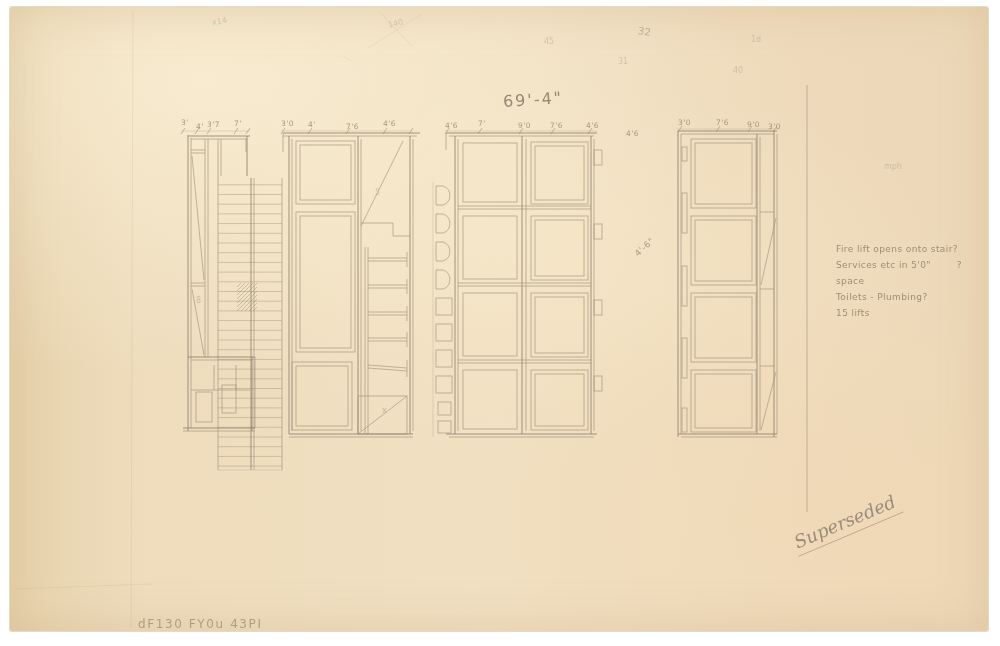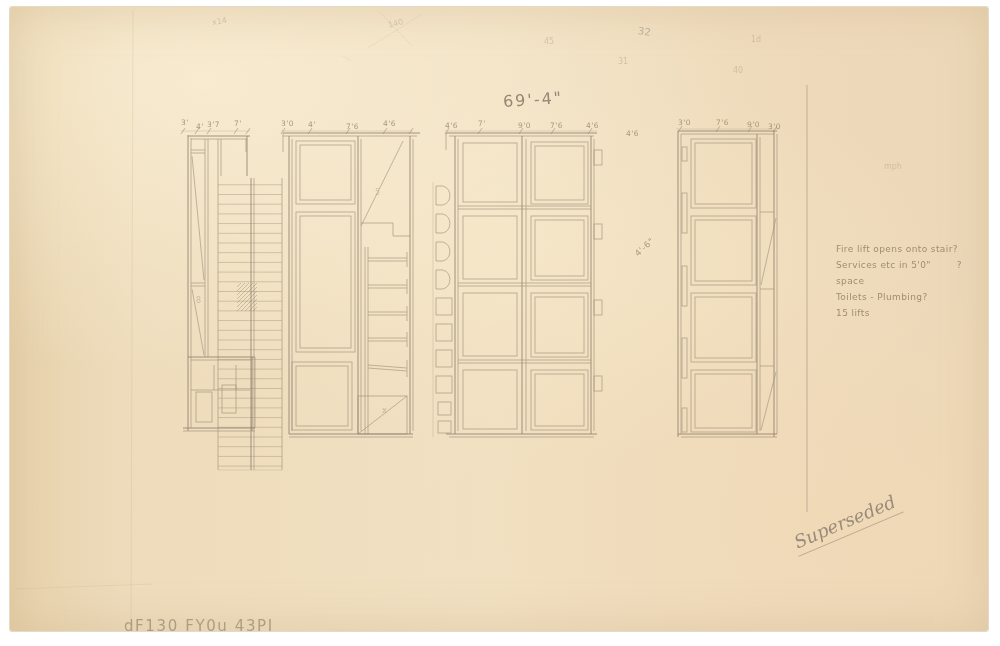--- a/index.html
+++ b/index.html
@@ -22,21 +22,21 @@
   .hand{position:absolute;color:#94846c;letter-spacing:.5px;}
   .title-dim{font-size:16px;letter-spacing:2px;transform:rotate(-4deg);color:#8b7d6a;opacity:.9;}
   .dim{position:absolute;font-size:7.5px;color:#93846e;opacity:.8;letter-spacing:.5px;white-space:nowrap;}
   .scr{position:absolute;font-size:8px;color:#8f8170;opacity:.32;white-space:nowrap;}
   .notes{position:absolute;left:836px;top:241px;width:126px;}
   .note-row{display:flex;font-size:9px;line-height:16px;
     color:#97876f;letter-spacing:.4px;opacity:.92;}
   .stamp{position:absolute;left:788px;top:508px;width:128px;transform:rotate(-23deg);
     font-family:"DejaVu Serif",serif;font-style:italic;font-size:18px;color:#8b7e71;opacity:.85;}
   .stamp span{border-bottom:1px solid rgba(120,108,95,.55);padding:0 4px 3px 2px;}
-  .inscription{position:absolute;left:124px;top:617px;font-size:15px;letter-spacing:1.6px;
+  .inscription{position:absolute;left:138px;top:617px;font-size:12px;letter-spacing:1.6px;
     color:#9c8b72;opacity:.75;}
   .rot-dim{transform:rotate(-42deg);}
 </style>
 </head>
 <body>
 
 <div class="scan">
   <div class="paper"></div>
 
   <div class="stage">

